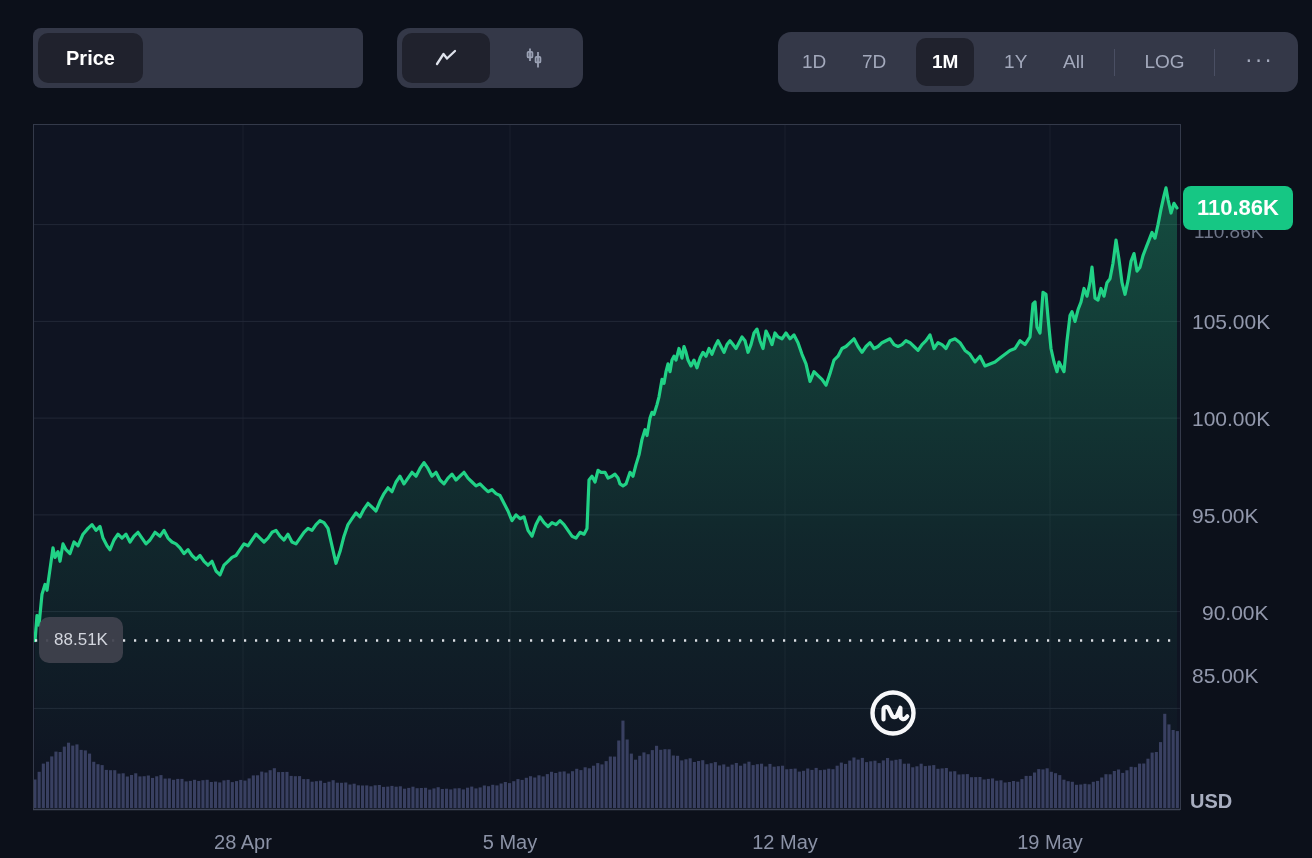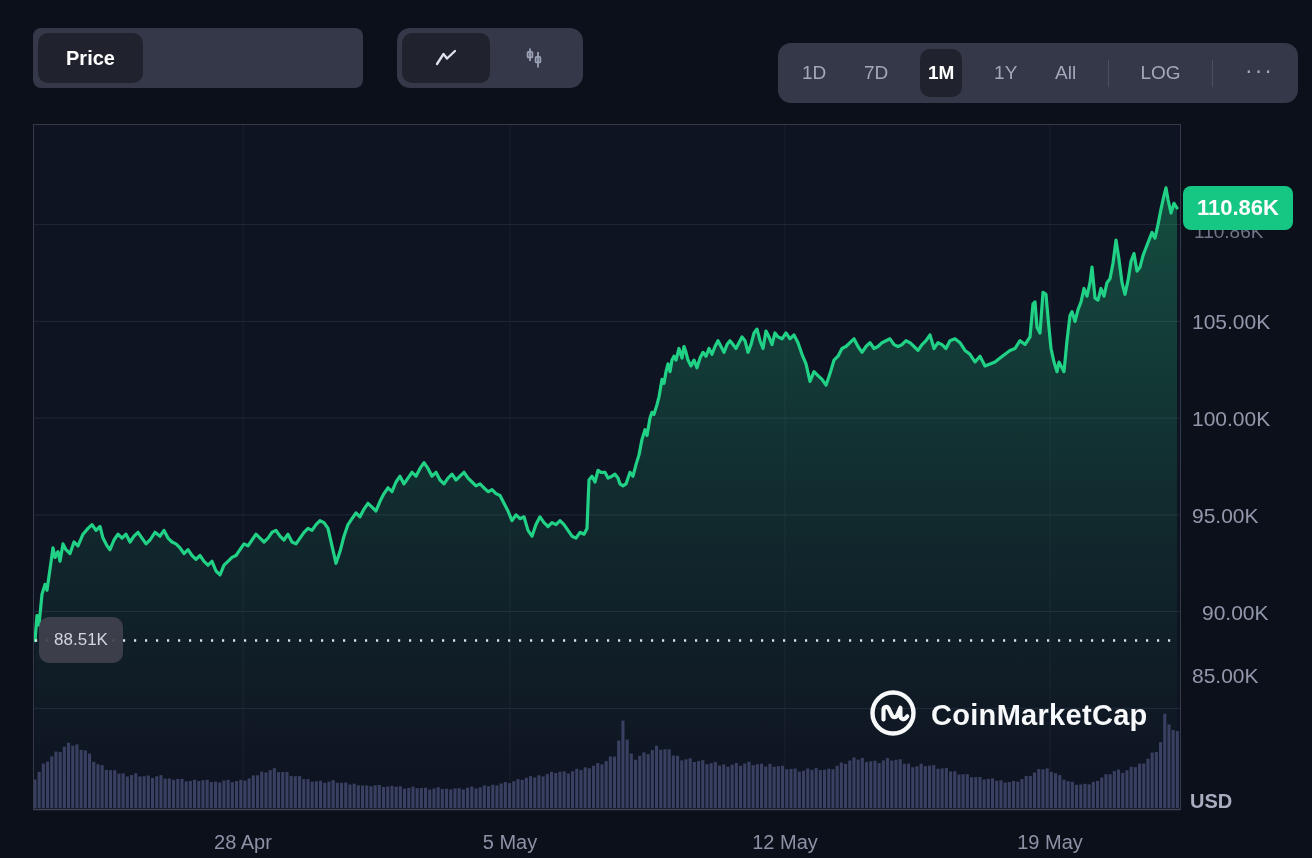--- a/index.html
+++ b/index.html
@@ -5,26 +5,26 @@
   html,body{margin:0;padding:0;background:#0c101a;}
   .page{position:relative;width:1312px;height:858px;background:#0c101a;overflow:hidden;
         font-family:"Liberation Sans","DejaVu Sans",sans-serif;-webkit-font-smoothing:antialiased;}
   
   .seg{position:absolute;background:#343848;border-radius:13px;display:flex;padding:5px;box-sizing:border-box;}
   #metric-group{left:33px;top:28px;width:330px;height:60px;border-radius:8px;}
   #type-group{left:397px;top:28px;width:186px;height:60px;}
   .seg-btn{display:flex;align-items:center;justify-content:center;color:#a3a9bc;font-size:20px;
            border-radius:10px;cursor:pointer;user-select:none;}
   .seg-btn.sel{background:#20222d;color:#ffffff;font-weight:700;}
-  #range-group{position:absolute;left:778px;top:43px;width:520px;height:60px;background:#343848;
+  #range-group{position:absolute;left:778px;top:32px;width:520px;height:60px;background:#343848;
                border-radius:13px;display:flex;align-items:center;justify-content:space-between;
                padding:0 18px;box-sizing:border-box;}
   .rng{color:#a3a9bc;font-size:19px;height:48px;display:flex;align-items:center;justify-content:center;
        padding:0 6px;border-radius:10px;cursor:pointer;user-select:none;}
-  .rng.sel{background:#20222d;color:#ffffff;font-weight:700;padding:0 8px;}
+  .rng.sel{background:#20222d;color:#ffffff;font-weight:700;padding:0 16px;}
   .rng-divider{width:1px;height:27px;background:#4a4f63;}
   .more-dots{font-size:23px;letter-spacing:2px;color:#a3a9bc;padding-bottom:6px;}
   
   #chart-wrap{position:absolute;left:0;top:0;width:1312px;height:858px;}
   #chart-svg{position:absolute;left:0;top:0;}
   .ylabel{position:absolute;left:1192px;font-size:21px;color:#9298ac;white-space:nowrap;}
   .xlabel{position:absolute;top:831px;width:140px;text-align:center;font-size:20px;color:#8b92a6;}
   #current-tick{position:absolute;left:1194px;top:221px;font-size:19px;color:#6f7689;z-index:1;}
   #price-badge{position:absolute;left:1183px;top:186px;background:#16c784;color:#ffffff;
                font-size:22px;font-weight:700;padding:9px 14px;border-radius:8px;z-index:2;}
@@ -395,17 +395,16 @@
     <div id="open-tooltip" style="top: 617.459px;">88.51K</div>
     <div id="usd-label">USD</div>
 
     <div id="watermark">
       <span>
         <svg width="48" height="48" viewBox="0 0 48 48">
           <circle cx="24" cy="24" r="20.5" fill="none" stroke="#f7f8fa" stroke-width="4.4"></circle>
           <path d="M14.5,30.5 L14.5,20.8 C14.5,17.6 18.4,16.9 19.8,19.8 L22.9,26.4 C24,28.8 27,28.7 28.1,26.3 L31.4,18.8 L31.4,26.6 C31.4,30.2 34.9,31.4 37.2,28.7 L38.3,27.3" fill="none" stroke="#f7f8fa" stroke-width="4.2" stroke-linecap="round" stroke-linejoin="round"></path>
         </svg>
       </span>
-      <span class="wm-text">CoinMarketCap</span>
     </div>
   </div>
 
 </div>
 
 </body></html>

